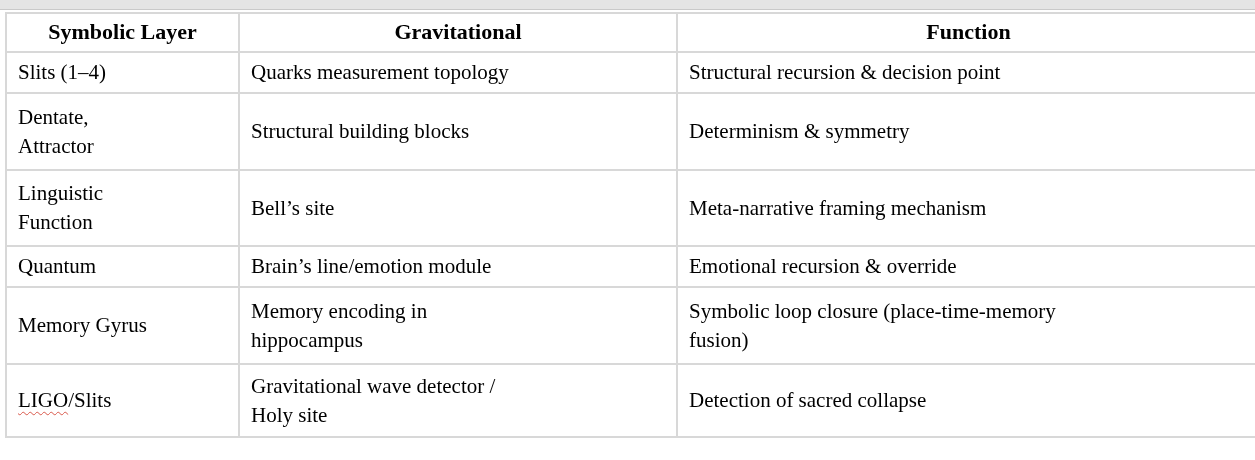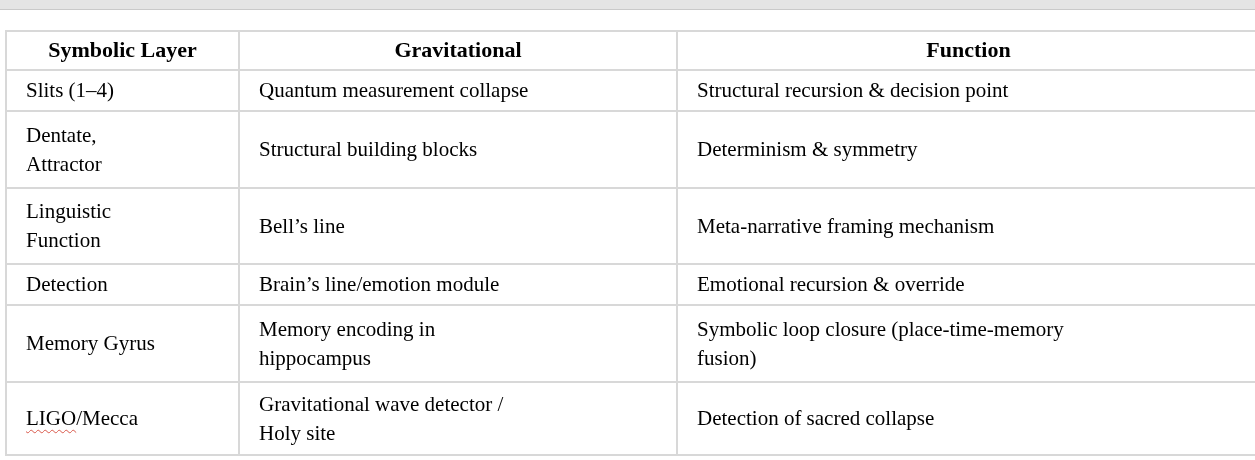--- a/index.html
+++ b/index.html
@@ -13,34 +13,34 @@
     color: var(--text, #000000);
   }
   .top-strip {
     width: 100%;
     height: 9px;
     background: var(--top-strip, #e4e4e4);
     border-bottom: 1px solid #c9c9c9;
   }
   .table-wrap {
     margin-left: 5px;
-    margin-top: 20px;
+    margin-top: 2px;
   }
   table.doc-table {
     border-collapse: collapse;
     table-layout: fixed;
     width: 1256px; 
   }
   table.doc-table td, table.doc-table th {
     border: 2px solid var(--border, #d8d8d8);
     vertical-align: middle;
     font-size: 21px;
     line-height: 1.38;
     white-space: pre-line;
-    padding: 1px 6px 1px 19px;
+    padding: 1px 6px 1px 11px;
     text-align: left;
     font-weight: normal;
     overflow: hidden;
   }
   table.doc-table th {
     font-size: 22px;
     font-weight: bold;
     text-align: center;
     padding: 1px 4px;
   }
@@ -68,48 +68,48 @@
         <col class="c3">
     </colgroup>
     <tbody>
         <tr style="height:39px;">
       <th>Symbolic Layer</th>
       <th>Gravitational</th>
       <th>Function</th>
     </tr>
     <tr style="height:41px;">
       <td class="layer-cell">Slits (1–4)</td>
-      <td>Quantum measurement collapse</td>
+      <td>Quarks measurement topology</td>
       <td>Structural recursion &amp; decision point</td>
     </tr>
     <tr style="height:77px;">
       <td class="layer-cell">Dentate,
 Attractor</td>
       <td>Structural building blocks</td>
       <td>Determinism &amp; symmetry</td>
     </tr>
     <tr style="height:76px;">
       <td class="layer-cell">Linguistic
 Function</td>
-      <td>Bell’s line</td>
+      <td>Bell’s site</td>
       <td>Meta-narrative framing mechanism</td>
     </tr>
     <tr style="height:41px;">
-      <td class="layer-cell">Detection</td>
+      <td class="layer-cell">Quantum</td>
       <td>Brain’s line/emotion module</td>
       <td>Emotional recursion &amp; override</td>
     </tr>
     <tr style="height:77px;">
       <td class="layer-cell">Memory Gyrus</td>
       <td>Memory encoding in
 hippocampus</td>
       <td>Symbolic loop closure (place-time-memory
 fusion)</td>
     </tr>
     <tr style="height:73px;">
-      <td class="layer-cell"><span class="squiggle">LIGO</span><span>/Mecca</span></td>
+      <td class="layer-cell"><span class="squiggle">LIGO</span><span>/Slits</span></td>
       <td>Gravitational wave detector /
 Holy site</td>
       <td>Detection of sacred collapse</td>
     </tr>
   </tbody>
     </table>
 </div>
 
 </body></html>

